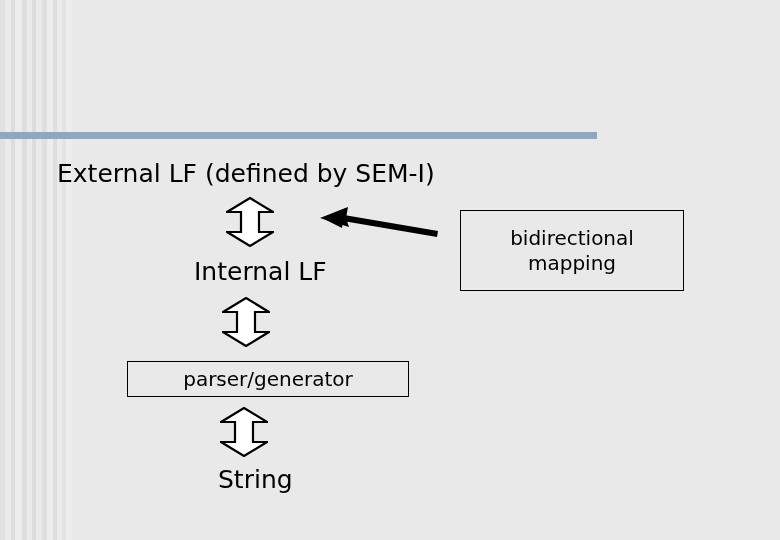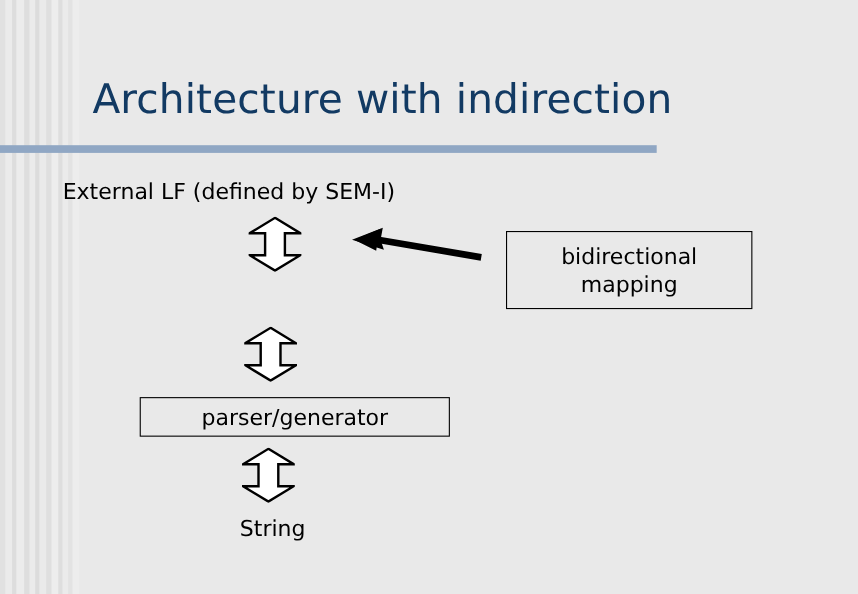--- a/index.html
+++ b/index.html
@@ -52,21 +52,21 @@
     left: 0;
     top: 132px;
     width: 597px;
     height: 7px;
     background: #90a7c4;
   }
 
   
   .body-text {
     position: absolute;
-    font-size: 20px;
+    font-size: 25px;
     line-height: 24px;
     color: #000000;
     white-space: nowrap;
   }
   #label-external-lf {
     left: 57px;
     top: 162px;
   }
   #label-internal-lf {
     left: 194px;
@@ -88,21 +88,21 @@
     justify-content: center;
     text-align: center;
     font-size: 20px;
     line-height: 25px;
     color: #000000;
   }
   #box-bidirectional-mapping {
     left: 460px;
     top: 210px;
     width: 224px;
-    height: 71px;
+    height: 81px;
   }
   #box-parser-generator {
     left: 127px;
     top: 361px;
     width: 282px;
     height: 36px;
   }
 
   
   .double-arrow {
@@ -145,21 +145,20 @@
       <div class="stripe" style="left: 32px; width: 4px; background: rgb(220, 220, 220);"></div>
       <div class="stripe" style="left: 36px; width: 6px; background: rgb(234, 234, 234);"></div>
       <div class="stripe" style="left: 42px; width: 5px; background: rgb(223, 223, 223);"></div>
       <div class="stripe" style="left: 47px; width: 6px; background: rgb(237, 237, 237);"></div>
       <div class="stripe" style="left: 53px; width: 4px; background: rgb(222, 222, 222);"></div>
       <div class="stripe" style="left: 57px; width: 5px; background: rgb(235, 235, 235);"></div>
       <div class="stripe" style="left: 62px; width: 4px; background: rgb(227, 227, 227);"></div>
       <div class="stripe" style="left: 66px; width: 6px; background: rgb(237, 237, 237);"></div>
     </div>
 
-  <div id="page-title">Architecture with indirection</div>
   <div id="title-rule"></div>
 
   <div class="body-text" id="label-external-lf">External LF (defined by SEM-I)</div>
 
   <div class="double-arrow" id="arrow-external-internal">
     <svg width="48" height="50" viewBox="0 0 48 50" xmlns="http://www.w3.org/2000/svg">
       <polygon points="24,1 47,15 33,15 33,35 47,35 24,49 1,35 15,35 15,15 1,15" fill="#ffffff" stroke="#000000" stroke-width="2.2" stroke-linejoin="miter"></polygon>
     </svg>
   </div>
 
@@ -167,20 +166,21 @@
     <svg width="124" height="32" viewBox="0 0 124 32" xmlns="http://www.w3.org/2000/svg">
       <polygon points="122,25 28,9 30,2 6,12 26,22 27,15 121,31" fill="#000000"></polygon>
       <polygon points="4,12 32,1 30,12 33,21" fill="#000000"></polygon>
     </svg>
   </div>
 
   <div class="node-box" id="box-bidirectional-mapping">
     <span>bidirectional<br>mapping</span>
   </div>
 
+  <div class="body-text" id="label-internal-lf">Internal LF</div>
 
   <div class="double-arrow" id="arrow-internal-parser">
     <svg width="48" height="50" viewBox="0 0 48 50" xmlns="http://www.w3.org/2000/svg">
       <polygon points="24,1 47,15 33,15 33,35 47,35 24,49 1,35 15,35 15,15 1,15" fill="#ffffff" stroke="#000000" stroke-width="2.2" stroke-linejoin="miter"></polygon>
     </svg>
   </div>
 
   <div class="node-box" id="box-parser-generator">
     <span>parser/generator</span>
   </div>

